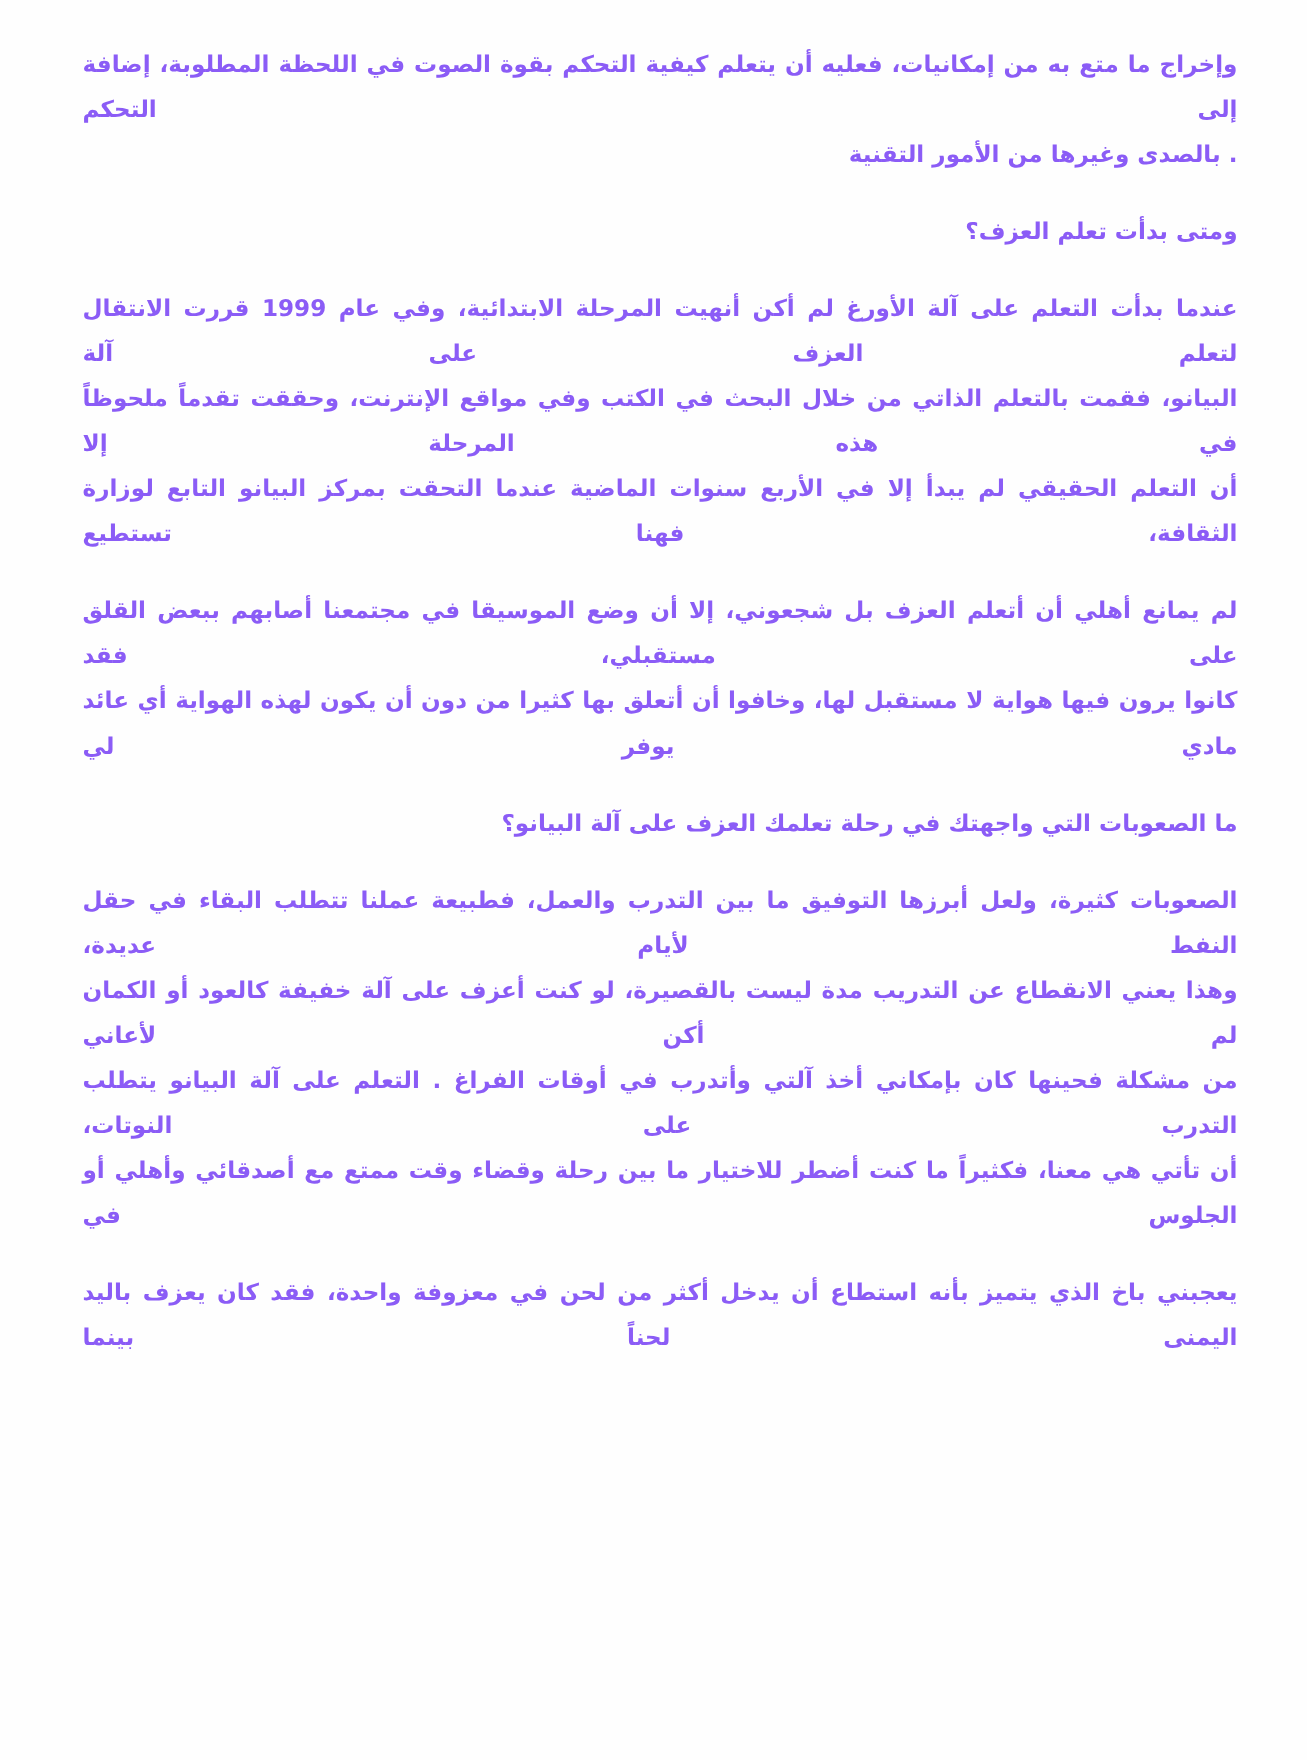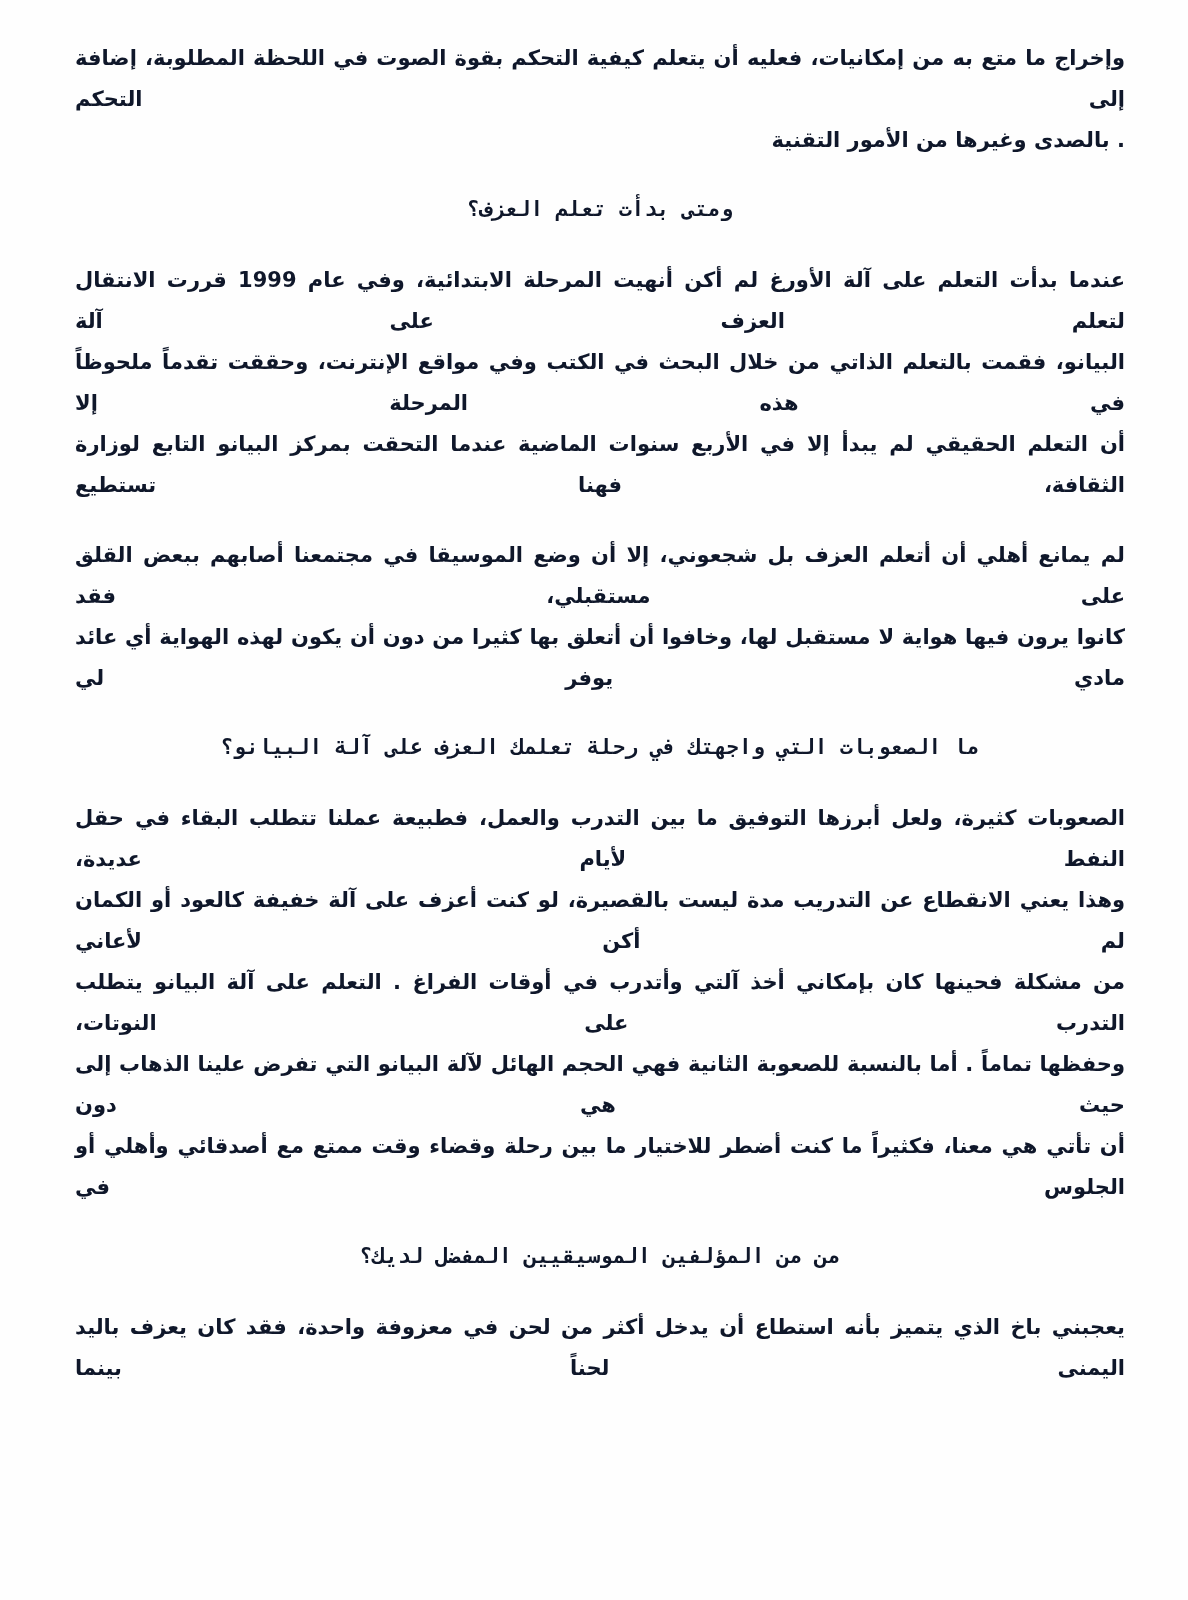--- a/index.html
+++ b/index.html
@@ -6,38 +6,37 @@
     margin: 0;
     padding: 0;
     background: #e8e8e8;
   }
   .page {
     position: relative;
     width: 1188px;
     height: 1600px;
     margin: 0 auto;
     background: #fefefe;
-    color: #0f172a;
+    color: #8b5cf6;
     overflow: hidden;
     box-sizing: border-box;
     padding: 38px 63px 0 75px;
     direction: rtl;
     font-family: "DejaVu Sans", sans-serif;
     font-weight: 700;
     font-size: 21px;
     line-height: 41px;
   }
   .paragraph {
     margin: 0 0 29px 0;
   }
   .question {
-    text-align: center;
+    text-align: right;
     margin: 16px 0 29px 0;
     white-space: nowrap;
-    font-family: Liberation Mono, monospace;
   }
   .line {
     text-align: justify;
     text-align-last: justify;
   }
   .line.short {
     text-align-last: right;
   }
 </style>
 </head>
@@ -56,20 +55,18 @@
     </div>
     <div class="paragraph">
       <div class="line">لم يمانع أهلي أن أتعلم العزف بل شجعوني، إلا أن وضع الموسيقا في مجتمعنا أصابهم ببعض القلق على مستقبلي، فقد</div>
       <div class="line">كانوا يرون فيها هواية لا مستقبل لها، وخافوا أن أتعلق بها كثيرا من دون أن يكون لهذه الهواية أي عائد مادي يوفر لي</div>
     </div>
     <div class="question">ما الصعوبات التي واجهتك في رحلة تعلمك العزف على آلة البيانو؟</div>
     <div class="paragraph">
       <div class="line">الصعوبات كثيرة، ولعل أبرزها التوفيق ما بين التدرب والعمل، فطبيعة عملنا تتطلب البقاء في حقل النفط لأيام عديدة،</div>
       <div class="line">وهذا يعني الانقطاع عن التدريب مدة ليست بالقصيرة، لو كنت أعزف على آلة خفيفة كالعود أو الكمان لم أكن لأعاني</div>
       <div class="line">من مشكلة فحينها كان بإمكاني أخذ آلتي وأتدرب في أوقات الفراغ . التعلم على آلة البيانو يتطلب التدرب على النوتات،</div>
-      <div class="line">وحفظها تماماً . أما بالنسبة للصعوبة الثانية فهي الحجم الهائل لآلة البيانو التي تفرض علينا الذهاب إلى حيث هي دون</div>
       <div class="line">أن تأتي هي معنا، فكثيراً ما كنت أضطر للاختيار ما بين رحلة وقضاء وقت ممتع مع أصدقائي وأهلي أو الجلوس في</div>
     </div>
-    <div class="question">من من المؤلفين الموسيقيين المفضل لديك؟</div>
     <div class="paragraph">
       <div class="line">يعجبني باخ الذي يتميز بأنه استطاع أن يدخل أكثر من لحن في معزوفة واحدة، فقد كان يعزف باليد اليمنى لحناً بينما</div>
     </div>
   </main>
 
 </body></html>

